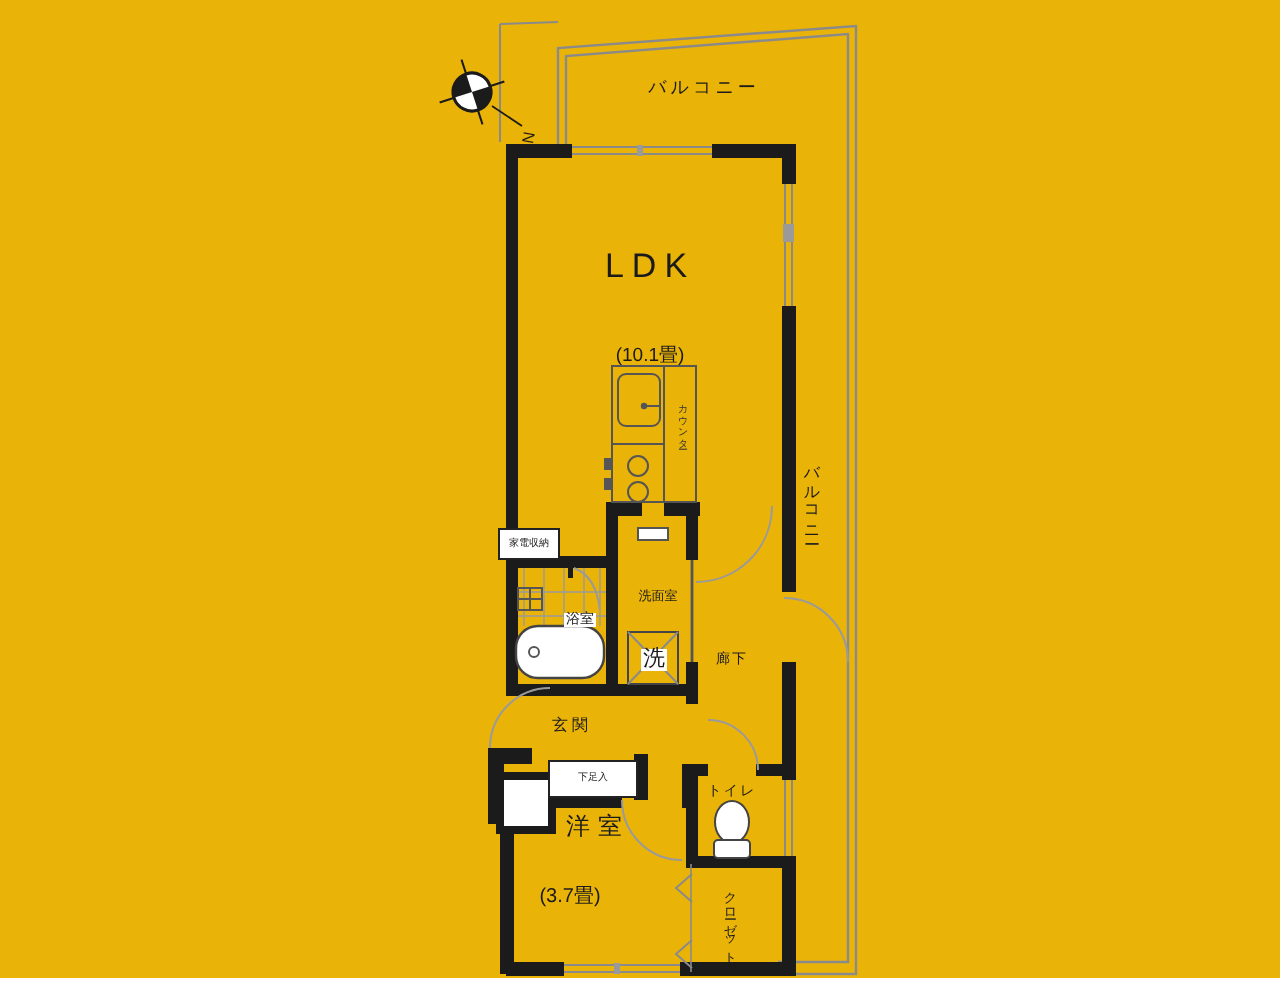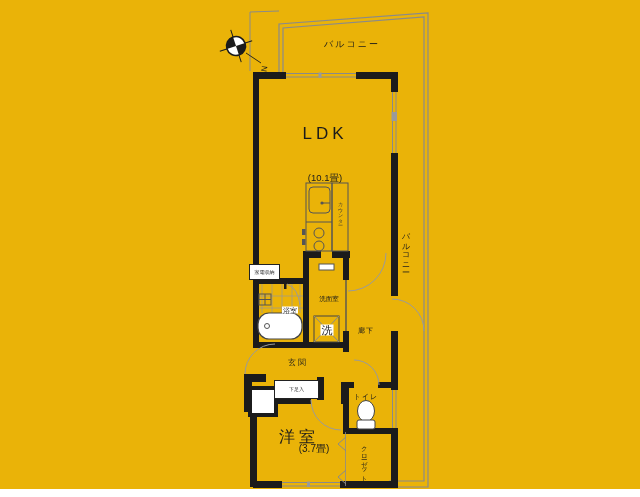--- a/index.html
+++ b/index.html
@@ -21,25 +21,25 @@
   .lbl-balcony-top{left:352px;top:44px;font-size:9px;letter-spacing:2px;}
   .lbl-balcony-right{left:405px;top:248px;font-size:8px;letter-spacing:1px;}
   .lbl-ldk{left:325px;top:133px;font-size:17px;letter-spacing:4px;}
   .lbl-ldk-size{left:325px;top:147px;font-size:9.5px;margin-top:31px;}
   .lbl-counter{left:340px;top:210px;font-size:5px;color:#333;}
   .lbl-kaden{left:249px;top:264px;width:29px;height:14px;font-size:5px;color:#222;}
   .lbl-bath{left:290px;top:310px;font-size:7px;background:#fff;padding:0 1px;}
   .lbl-washroom{left:329px;top:299px;font-size:6.5px;}
   .lbl-washer{left:327px;top:330px;font-size:11px;background:#fff;padding:0 1px;}
   .lbl-hallway{left:366px;top:330px;font-size:7px;letter-spacing:1px;}
-  .lbl-entrance{left:298px;top:363px;font-size:8px;letter-spacing:2px;}
+  .lbl-entrance{left:286px;top:363px;font-size:8px;letter-spacing:2px;}
   .lbl-shoe{left:274px;top:380px;width:43px;height:17px;font-size:5px;color:#222;}
   .lbl-toilet{left:366px;top:396px;font-size:7px;letter-spacing:1px;}
-  .lbl-bedroom{left:299px;top:437px;font-size:16px;letter-spacing:4px;}
-  .lbl-bedroom-size{left:314px;top:449px;font-size:10px;}
+  .lbl-bedroom{left:299px;top:413px;font-size:12px;letter-spacing:4px;}
+  .lbl-bedroom-size{left:285px;top:449px;font-size:10px;}
   .lbl-closet{left:364px;top:460px;font-size:6.5px;}
 </style>
 </head>
 <body>
 
 <div id="stage">
 
   <svg id="plan-svg" width="640" height="497" viewBox="0 0 640 497">
 
     <g fill="none" stroke="#8a8a8a" stroke-width="1.2">

